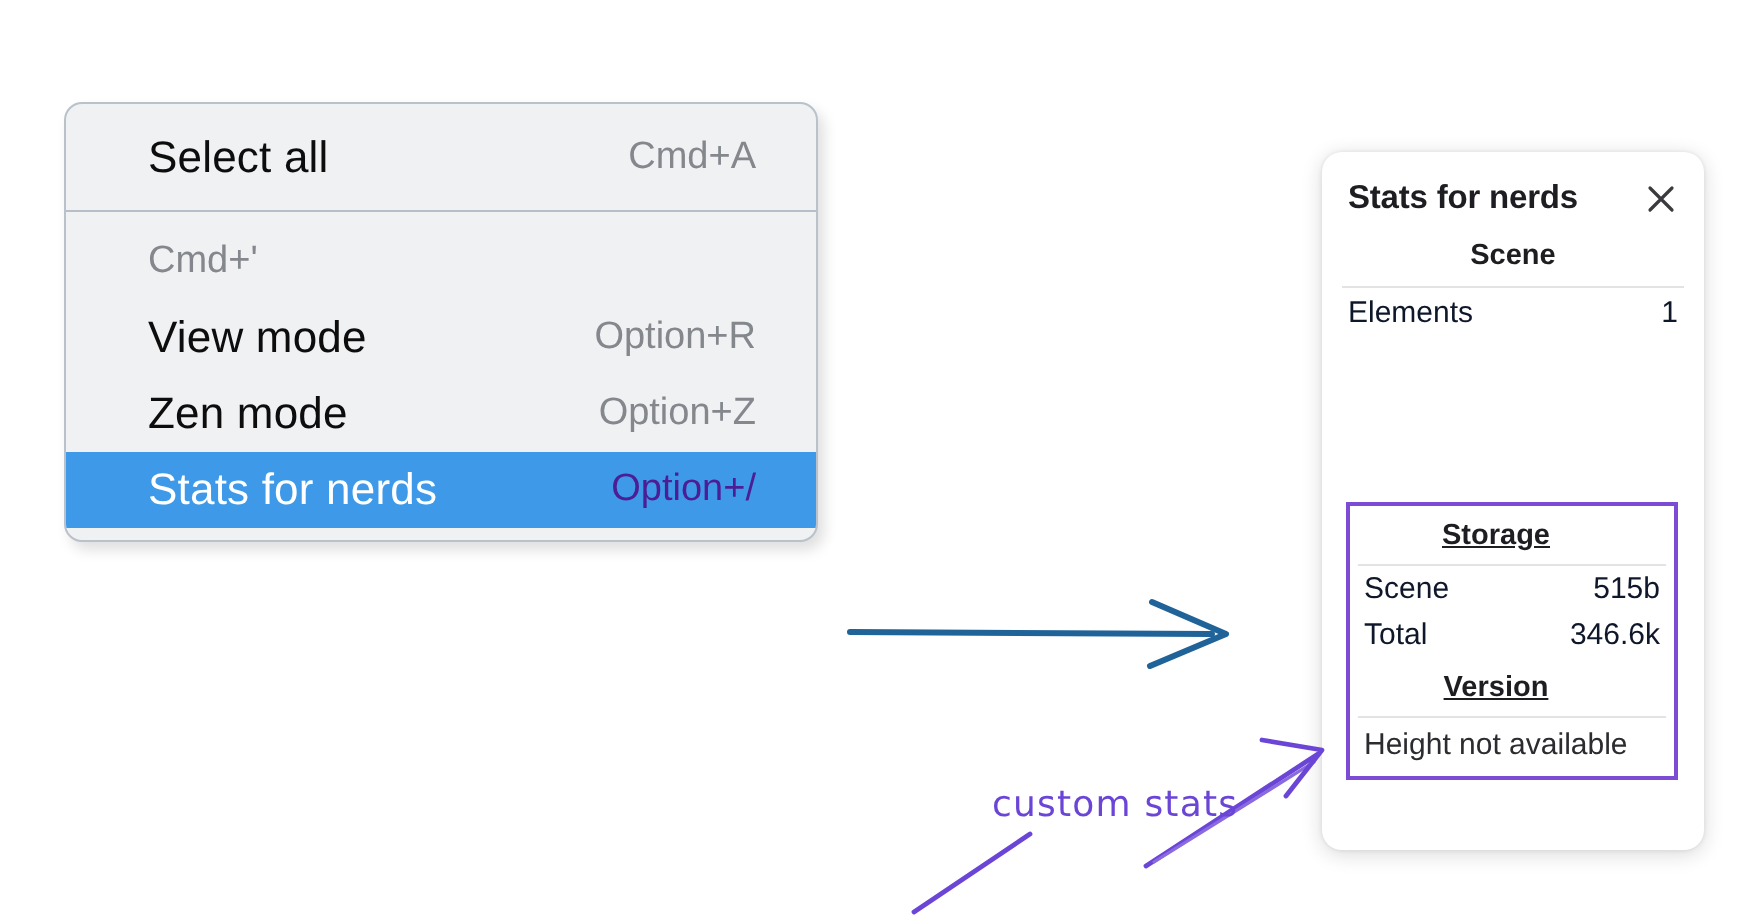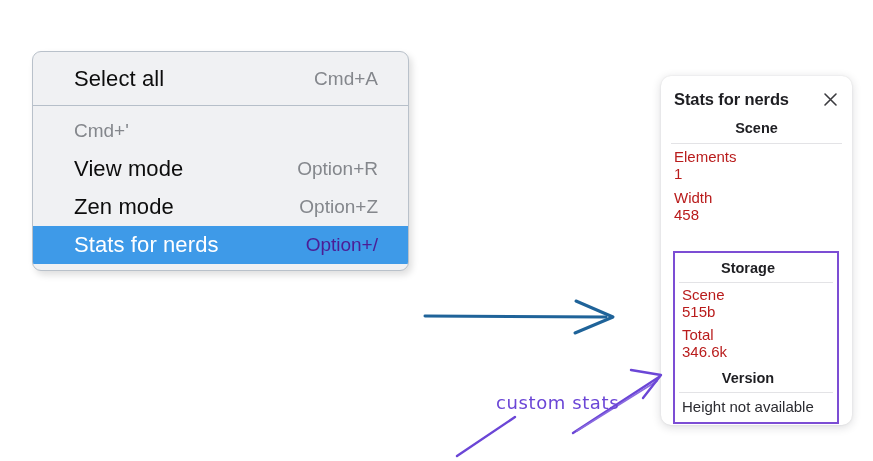--- a/index.html
+++ b/index.html
@@ -113,37 +113,36 @@
   .hr {
     height: 1px;
     background: #e3e3e6;
     margin: 0 6px;
   }
   .stat-row {
     display: flex;
     justify-content: space-between;
     align-items: baseline;
     font-size: 15px;
-    color: #b91c1c;
+    color: #0f172a;
     padding: 4px 9px 3px 9px;
-    flex-direction: column;
   }
   .stat-row .k { white-space: nowrap; }
   .stat-row .v { white-space: nowrap; }
   .scene-block { padding: 0 4px; }
   .custom-box {
     position: absolute;
     left: 12px;
     top: 175px;
     width: 166px;
     box-sizing: border-box;
     border: 2px solid #7c4dd4;
     background: #ffffff;
   }
-  .custom-box .section-head { padding: 7px 16px 6px 0; }
+  .custom-box .section-head { padding: 7px 16px 6px 0; text-decoration: underline; }
   .custom-box .hr { margin: 0 4px; }
   .custom-box .stat-row { padding: 3px 7px 3px 7px; }
   .version-line {
     font-size: 15px;
     color: #2b2b30;
     padding: 5px 7px 7px 7px;
     white-space: nowrap;
   }
 
   
@@ -215,24 +214,20 @@
     </svg>
   </div>
 
   <div class="scene-block">
     <div class="section-head">Scene</div>
     <div class="hr"></div>
     <div class="stat-row">
       <span class="k">Elements</span>
       <span class="v">1</span>
     </div>
-    <div class="stat-row">
-      <span class="k">Width</span>
-      <span class="v">458</span>
-    </div>
   </div>
 
   <div class="custom-box">
     <div class="section-head">Storage</div>
     <div class="hr"></div>
     <div class="stat-row">
       <span class="k">Scene</span>
       <span class="v">515b</span>
     </div>
     <div class="stat-row">

